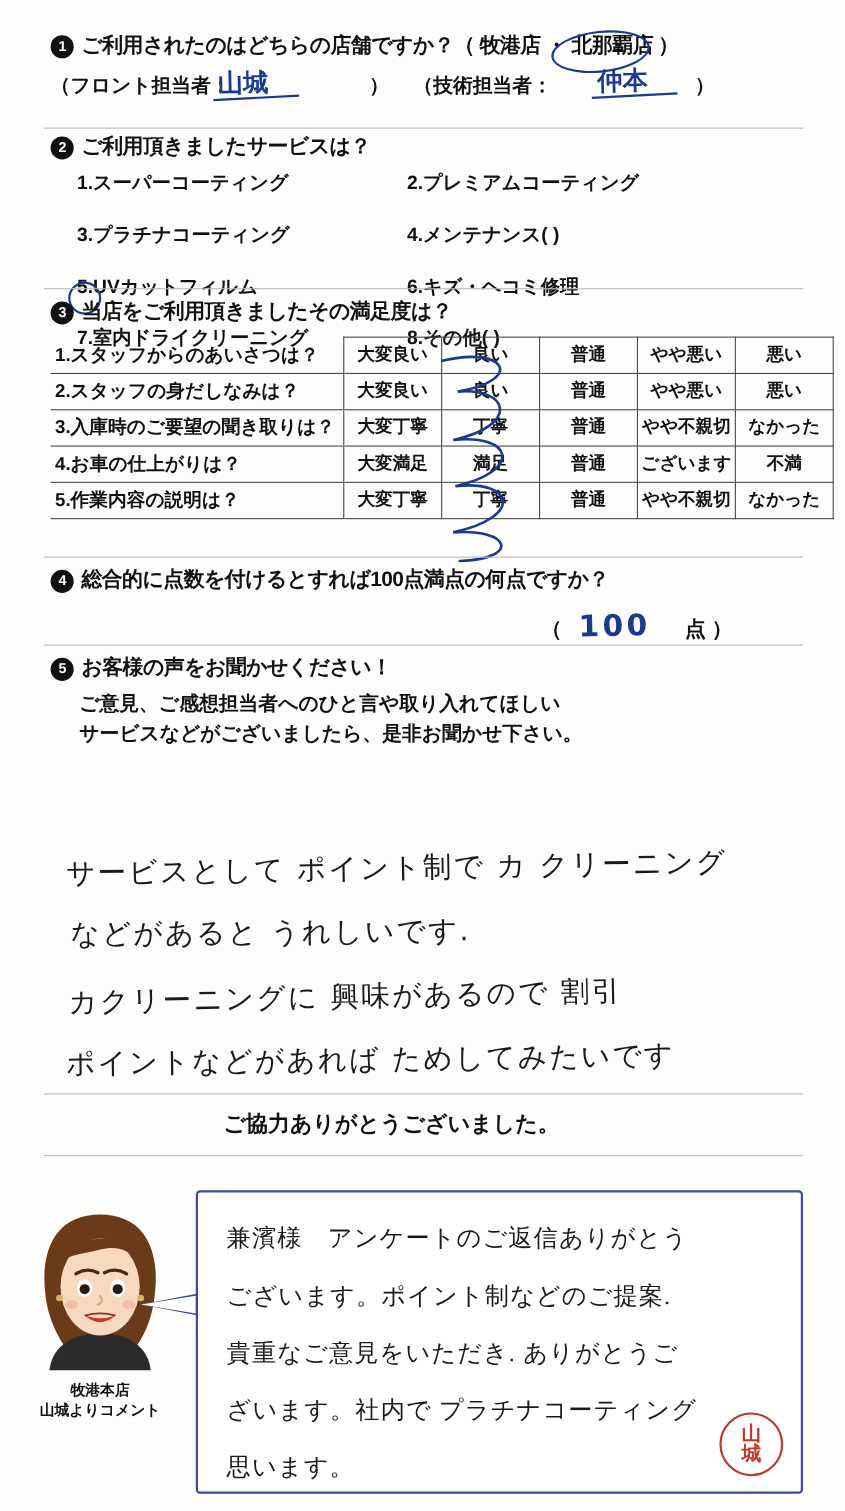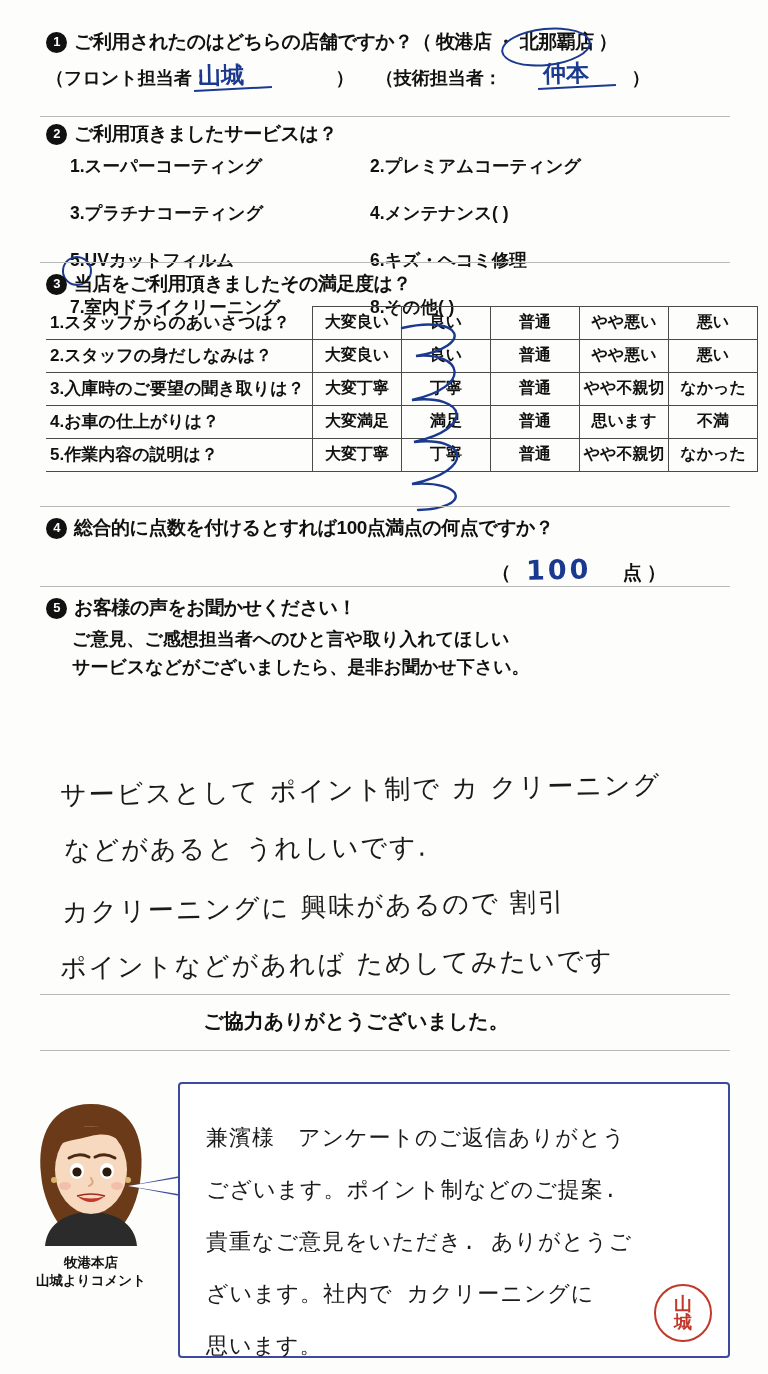--- a/index.html
+++ b/index.html
@@ -222,23 +222,23 @@
     top: 1082px;
     width: 548px;
     height: 272px;
     border: 2px solid #3b4a9e;
     border-radius: 4px;
     background: #fff;
   }
   .comment-text {
     position: absolute;
     left: 26px;
-    top: 30px;
+    top: 16px;
     width: 500px;
-    font-family: Liberation Mono, monospace;
+    font-family: Liberation Serif, serif;
     color: #1a1a1a;
     font-size: 22px;
     line-height: 52px;
     letter-spacing: 1px;
   }
   .comment-text div { white-space: nowrap; }
 
   .stamp {
     position: absolute;
     right: 16px;
@@ -369,21 +369,21 @@
         <td class="sat-col">丁寧</td>
         <td class="sat-col">普通</td>
         <td class="sat-col">やや不親切</td>
         <td class="sat-col">なかった</td>
       </tr>
       <tr>
         <td class="rowlabel">4.お車の仕上がりは？</td>
         <td class="sat-col">大変満足</td>
         <td class="sat-col">満足</td>
         <td class="sat-col">普通</td>
-        <td class="sat-col">思います</td>
+        <td class="sat-col">ございます</td>
         <td class="sat-col">不満</td>
       </tr>
       <tr>
         <td class="rowlabel">5.作業内容の説明は？</td>
         <td class="sat-col">大変丁寧</td>
         <td class="sat-col">丁寧</td>
         <td class="sat-col">普通</td>
         <td class="sat-col">やや不親切</td>
         <td class="sat-col">なかった</td>
       </tr>
@@ -475,21 +475,21 @@
   </div>
 
   <div class="bubble-tail"></div>
   <div class="bubble-tail-inner"></div>
 
   <div class="comment-box">
     <div class="comment-text">
       <div>兼濱様　アンケートのご返信ありがとう</div>
       <div>ございます。ポイント制などのご提案.</div>
       <div>貴重なご意見をいただき. ありがとうご</div>
-      <div>ざいます。社内で カクリーニングに</div>
+      <div>ざいます。社内で プラチナコーティング</div>
       <div>思います。</div>
     </div>
     <div class="stamp">
       <span>山</span>
       <span>城</span>
     </div>
   </div>
 
 </div>
 

